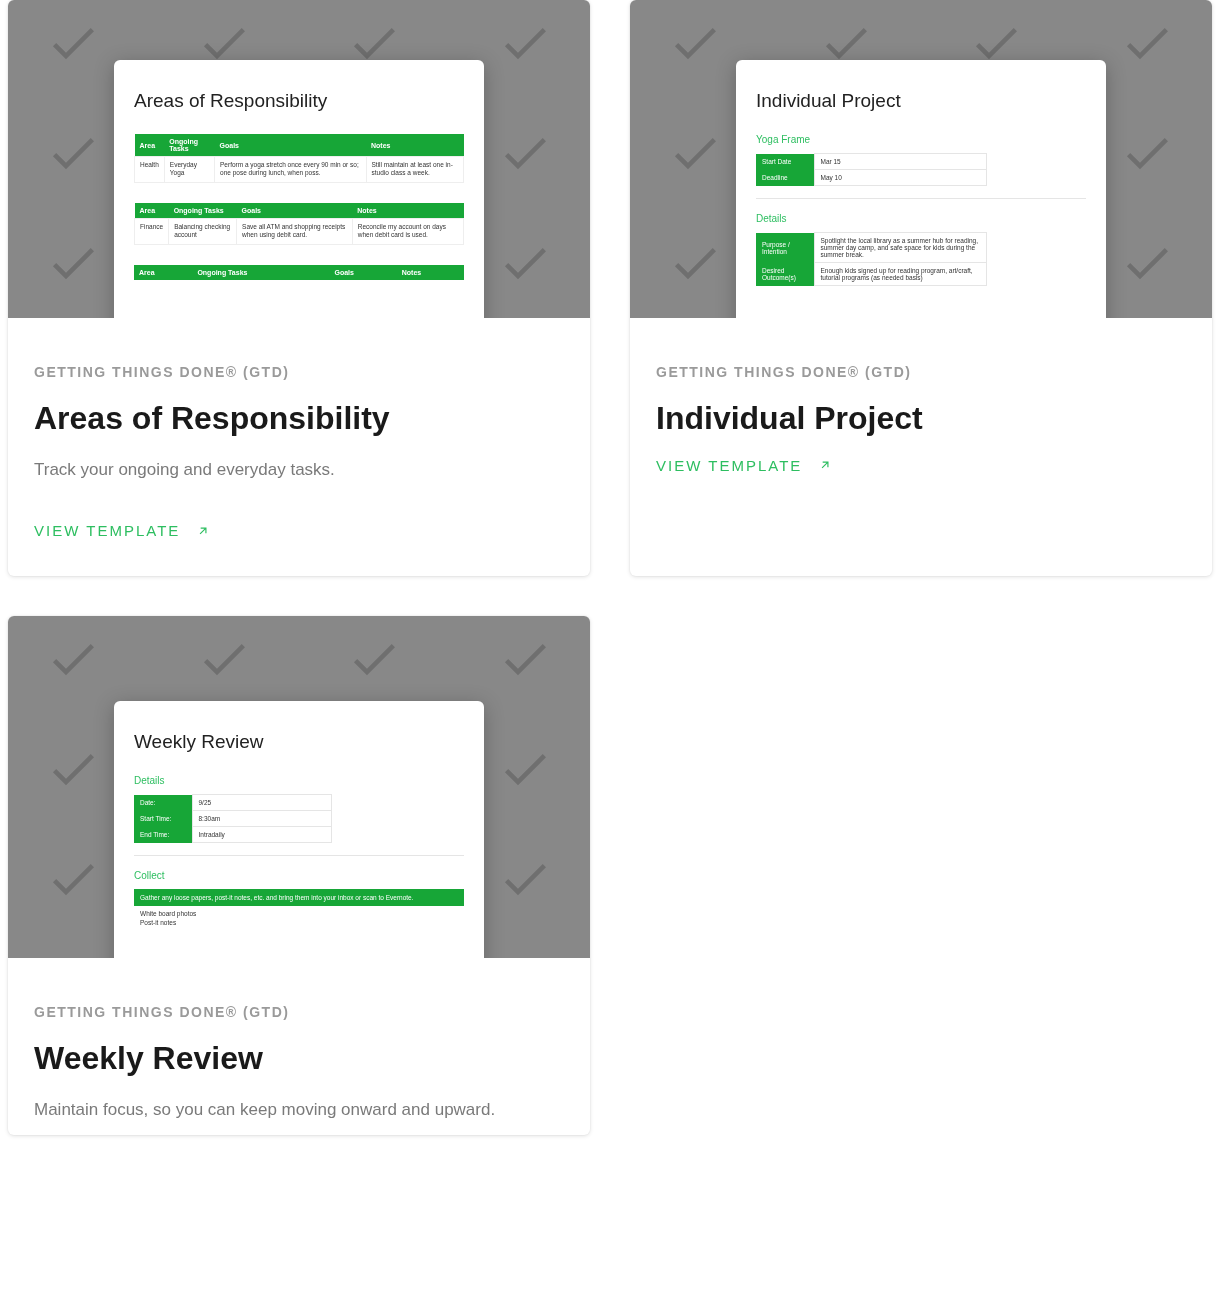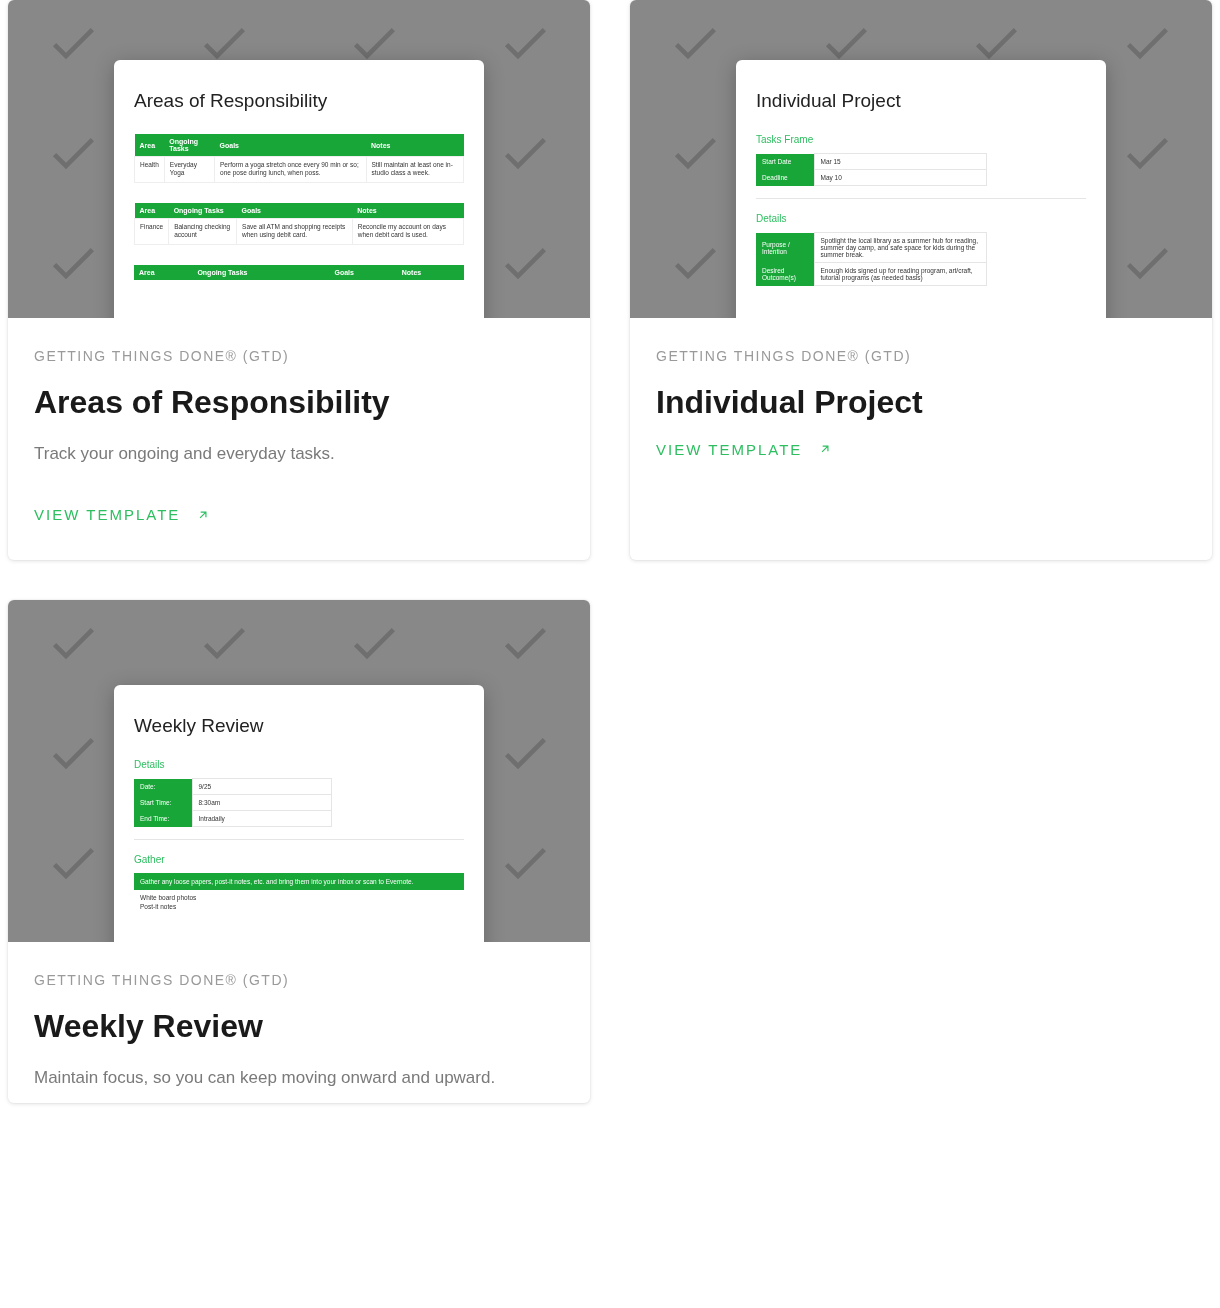--- a/index.html
+++ b/index.html
@@ -120,22 +120,23 @@
     padding: 4px 6px;
     line-height: 1.3;
   }
   .details {
     padding: 30px 26px 36px 26px;
   }
   .category {
     color: #9a9a9a;
     letter-spacing: 1.5px;
     font-size: 14px;
-    font-weight: 400;
+    font-weight: 700;
     margin-bottom: 20px;
+    margin-top: 16px;
   }
   .title {
     font-size: 32px;
     font-weight: 600;
     color: #1a1a1a;
     margin-bottom: 20px;
     line-height: 1.15;
   }
   .desc {
     color: #7a7a7a;
@@ -294,21 +295,21 @@
             </svg></div>
           <div><svg viewBox="0 0 24 24">
               <path d="M9 16.2 4.8 12l-1.4 1.4L9 19 21 7l-1.4-1.4z"></path>
             </svg></div>
           <div><svg viewBox="0 0 24 24">
               <path d="M9 16.2 4.8 12l-1.4 1.4L9 19 21 7l-1.4-1.4z"></path>
             </svg></div>
         </div>
       <div class="doc">
         <div class="doc-title">Individual Project</div>
-        <div class="doc-section-label">Tasks Frame</div>
+        <div class="doc-section-label">Yoga Frame</div>
         <table class="kv" style="width:70%">
           <tbody>
               <tr>
                 <td class="k">Start Date</td>
                 <td class="v">Mar 15</td>
               </tr>
           <tr>
                 <td class="k">Deadline</td>
                 <td class="v">May 10</td>
               </tr>
@@ -395,21 +396,21 @@
                 <td class="k">Start Time:</td>
                 <td class="v">8:30am</td>
               </tr>
           <tr>
                 <td class="k">End Time:</td>
                 <td class="v">Intradaily</td>
               </tr>
         </tbody>
           </table>
         <hr class="hr">
-        <div class="doc-section-label">Gather</div>
+        <div class="doc-section-label">Collect</div>
         <div class="greenbar">Gather any loose papers, post-it notes, etc. and bring them into your inbox or scan to Evernote.</div>
         <div class="tiny" style="white-space:pre-line">White board photos
 Post-it notes</div>
       </div>
     </div>
     <div class="details" style="padding-bottom:8px">
       <div class="category">GETTING THINGS DONE® (GTD)</div>
       <div class="title">Weekly Review</div>
       <div class="desc" style="margin-bottom:4px">Maintain focus, so you can keep moving onward and upward.</div>
     </div>

